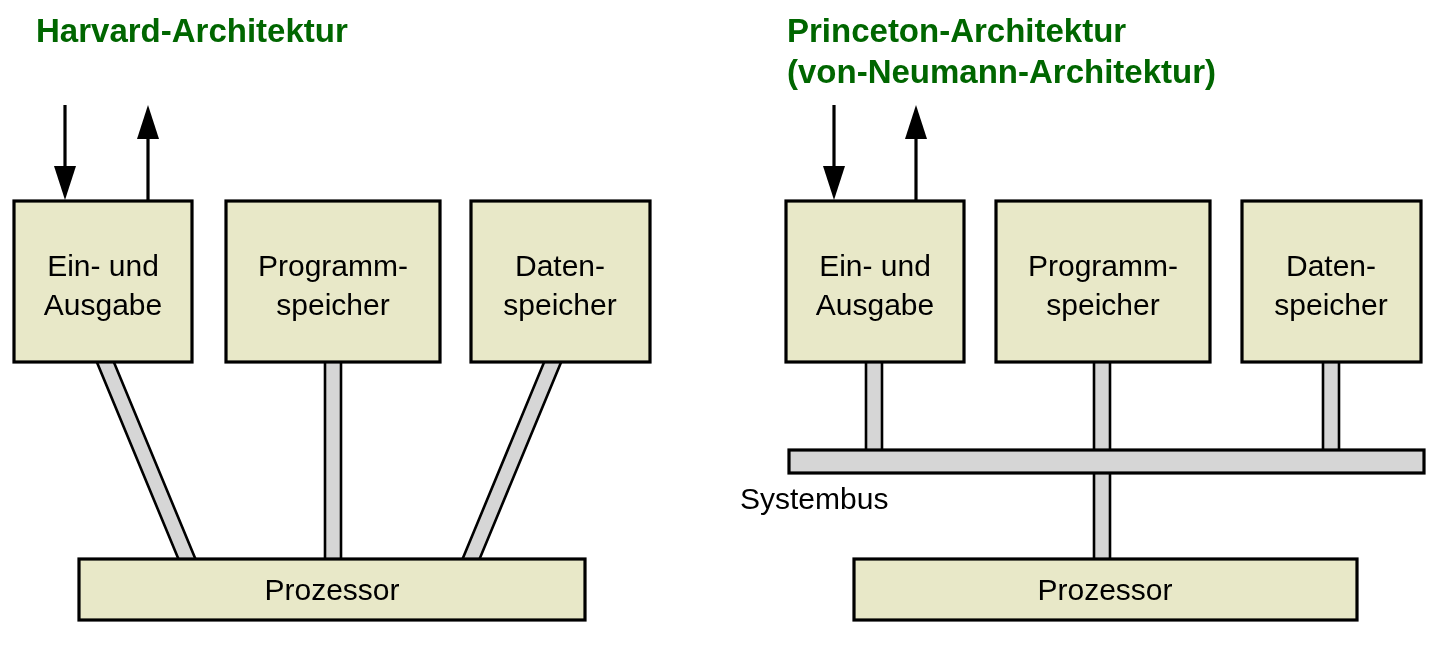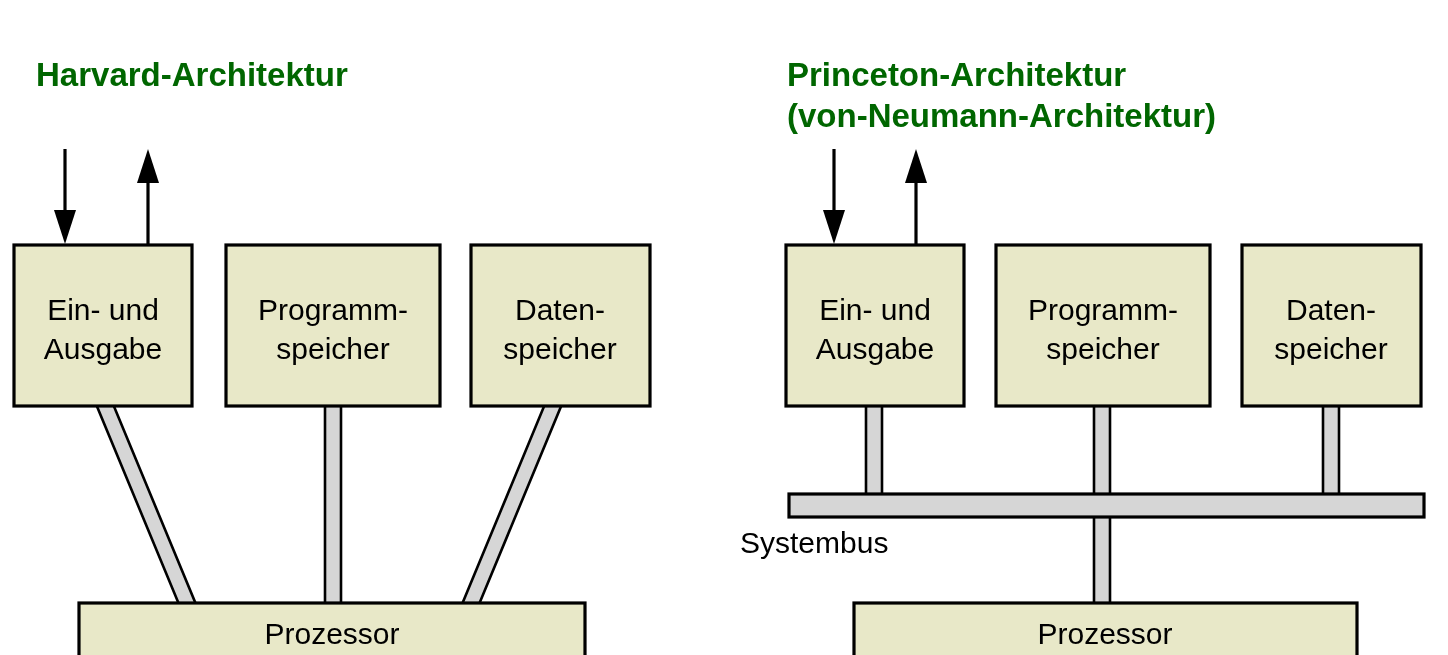--- a/index.html
+++ b/index.html
@@ -10,21 +10,20 @@
   body {
     width: 1448px;
     height: 655px;
     font-family: "Liberation Sans", sans-serif;
     overflow: hidden;
   }
   #diagram-root {
     position: relative;
     width: 1448px;
     height: 459px;
-    margin-top: 44px;
   }
   svg.canvas {
     position: absolute;
     top: 0;
     left: 0;
     width: 1448px;
     height: 655px;
   }
   .title-text {
     font-family: "Liberation Sans", sans-serif;

